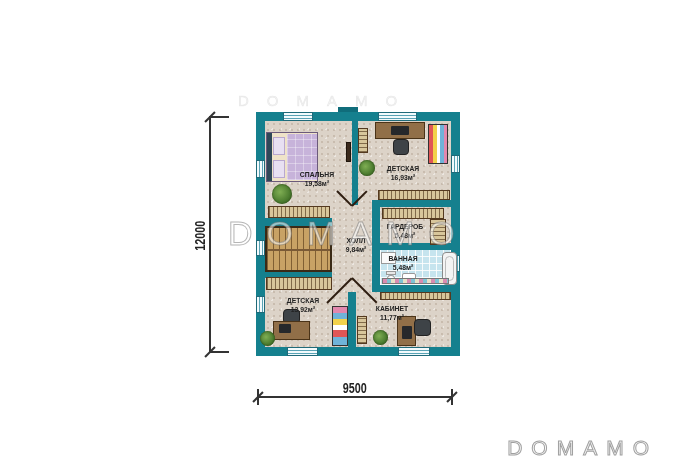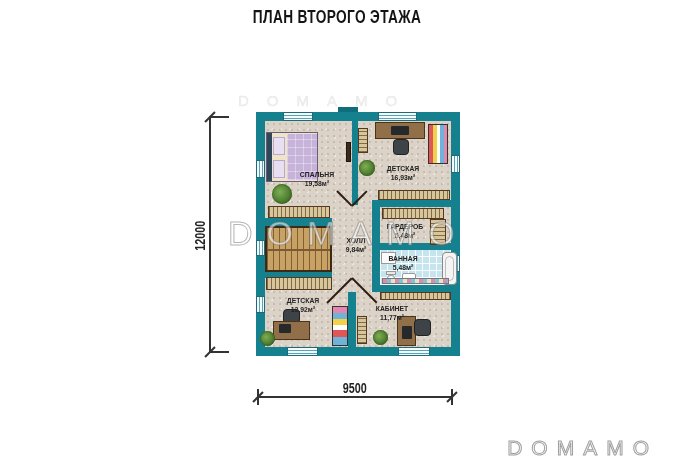--- a/index.html
+++ b/index.html
@@ -83,23 +83,20 @@
 
   .room-label{position:absolute;transform:translate(-50%,-50%) scaleX(.85);text-align:center;
       font-weight:bold;font-size:8px;line-height:9px;color:#222;white-space:nowrap;}
   .room-label span{display:block;}
 </style>
 </head>
 <body>
 
 <div class="page">
 
-  <div class="title">
-    <span class="condensed">ПЛАН ВТОРОГО ЭТАЖА</span>
-  </div>
 
   <div class="wm wm-tile" style="left:238px;top:92px;">DOMAMO</div>
   <div class="wm wm-tile" style="left:300px;top:320px;">DOMAMO</div>
 
   <div class="dim-line" style="left:209px;top:117px;width:2px;height:235px;"></div>
   <div class="dim-tick" style="left:209px;top:116px;width:20px;height:2px;"></div>
   <div class="dim-tick" style="left:209px;top:351px;width:20px;height:2px;"></div>
   <div class="tick-slash" style="left:203px;top:116px;"></div>
   <div class="tick-slash" style="left:203px;top:351px;"></div>
   <div class="dim-label" style="left:169px;top:227px;width:60px;transform:rotate(-90deg);">

